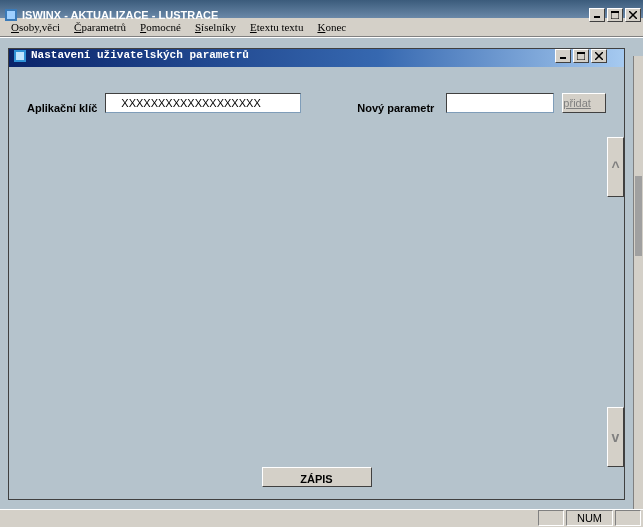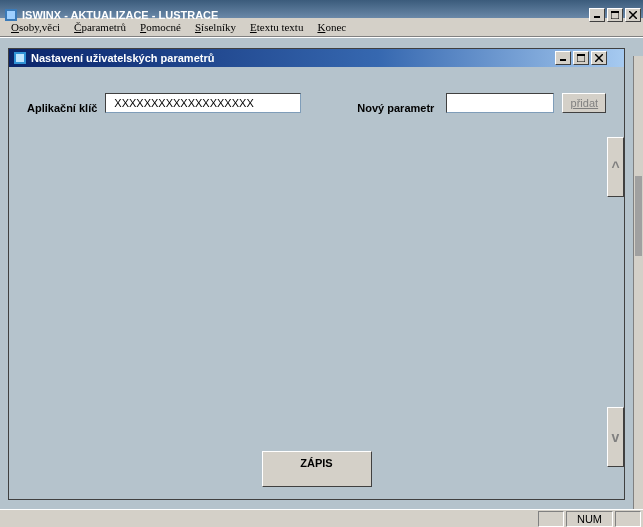--- a/index.html
+++ b/index.html
@@ -75,22 +75,23 @@
     border: 1px solid #404040;
     background: #b5c3cc;
     box-shadow: 1px 1px 0 #fff inset;
   }
   .mdi-title {
     height: 18px;
     background: linear-gradient(90deg, #0a246a, #3668b0 60%, #a6caf0);
     color: #fff;
     font-weight: bold;
     display: flex;
-    align-items: center;
+    align-items: flex-start;
     padding: 0 17px 0 4px;
+    font-family: Liberation Mono, monospace;
   }
   .mdi-title .icon-box {
     width: 14px; height: 14px; margin-right: 4px;
     display:flex;align-items:center;justify-content:center;
   }
   .mdi-title .spacer { flex: 1; }
 
   .mdi-body {
     position: absolute;
     top: 18px; left: 0; right: 0; bottom: 0;
@@ -109,36 +110,36 @@
     font-weight: bold;
     color: #000;
     white-space: nowrap;
     margin-top: 11px;
   }
   .edit {
     height: 20px;
     background: #fff;
     border: 1px solid #7f9db9;
     border-top-color:#404040; border-left-color:#404040;
-    padding: 2px 8px;
+    padding: 2px 15px;
     font-family: Tahoma, Arial, sans-serif;
     font-size: 11px;
     outline: none;
   }
   #edit1 { width: 196px; }
   #edit2 { width: 108px; margin-left:4px;}
   .gap1 { width: 40px; }
   .btn-pridat {
     height: 20px; width: 44px;
     background: #d4d0c8;
     border: 1px solid #fff;
     border-right-color:#404040; border-bottom-color:#404040;
     color: #808080;
     font-size: 11px;
-    text-align: center;
+    text-align: left;
     line-height: 18px;
     cursor: default;
     text-decoration: underline;
   }
 
   
   .scroll-up, .scroll-dn {
     position: absolute;
     right: 0;
     width: 17px; height: 60px;
@@ -151,38 +152,38 @@
   .scroll-up { top: 70px; }
   .scroll-dn { top: 340px; }
 
   
   .btn-row {
     position: absolute;
     left: 0; right: 0; bottom: 12px;
     display:flex; justify-content:center; gap:0;
   }
   .big-btn {
-    width: 110px; height: 36px;
+    width: 110px; height: 20px;
     background: #d4d0c8;
     border: 1px solid #fff;
     border-right-color:#404040; border-bottom-color:#404040;
     font-weight: bold;
     font-size: 11px;
     text-align:center; line-height:22px;
     cursor: default;
   }
 
   
   .status-bar {
     position: absolute;
     left: 0; right: 0; bottom: 0;
     height: 18px;
     background: #d4d0c8;
     border-top: 1px solid #fff;
-    display:flex; align-items:center;
+    display:flex; align-items:flex-start;
   }
   .status-bar .flex { flex:1; }
   .status-cell {
     border: 1px solid #808080;
     border-right-color:#fff; border-bottom-color:#fff;
     height: 16px;
     padding: 0 10px;
     line-height:14px;
     margin-right: 2px;
     min-width: 40px;

